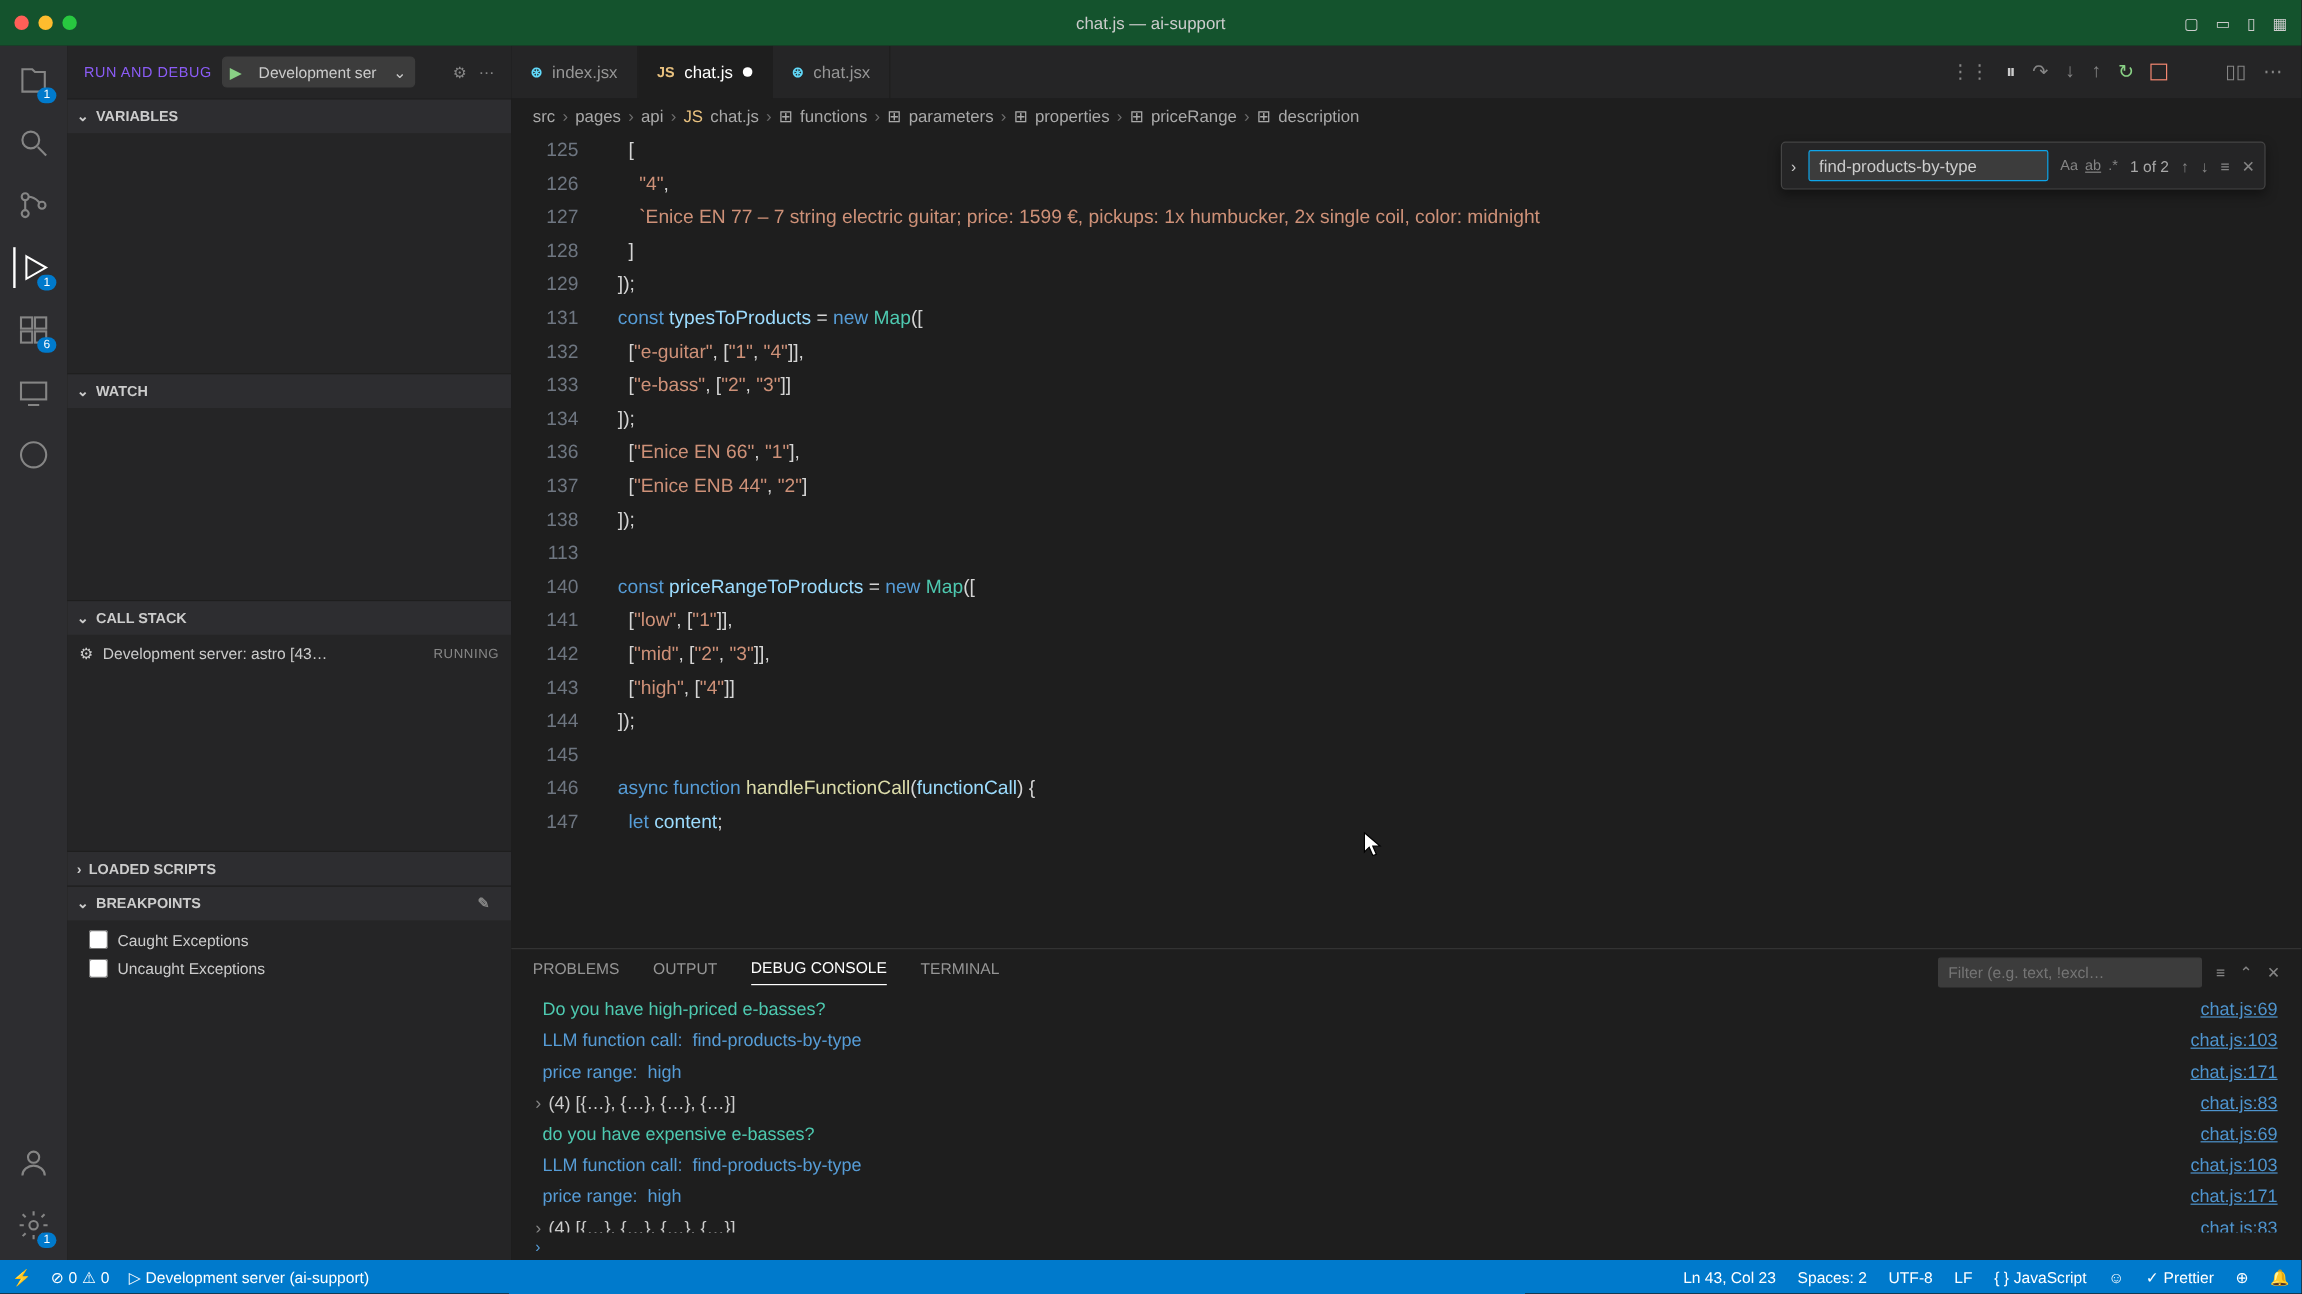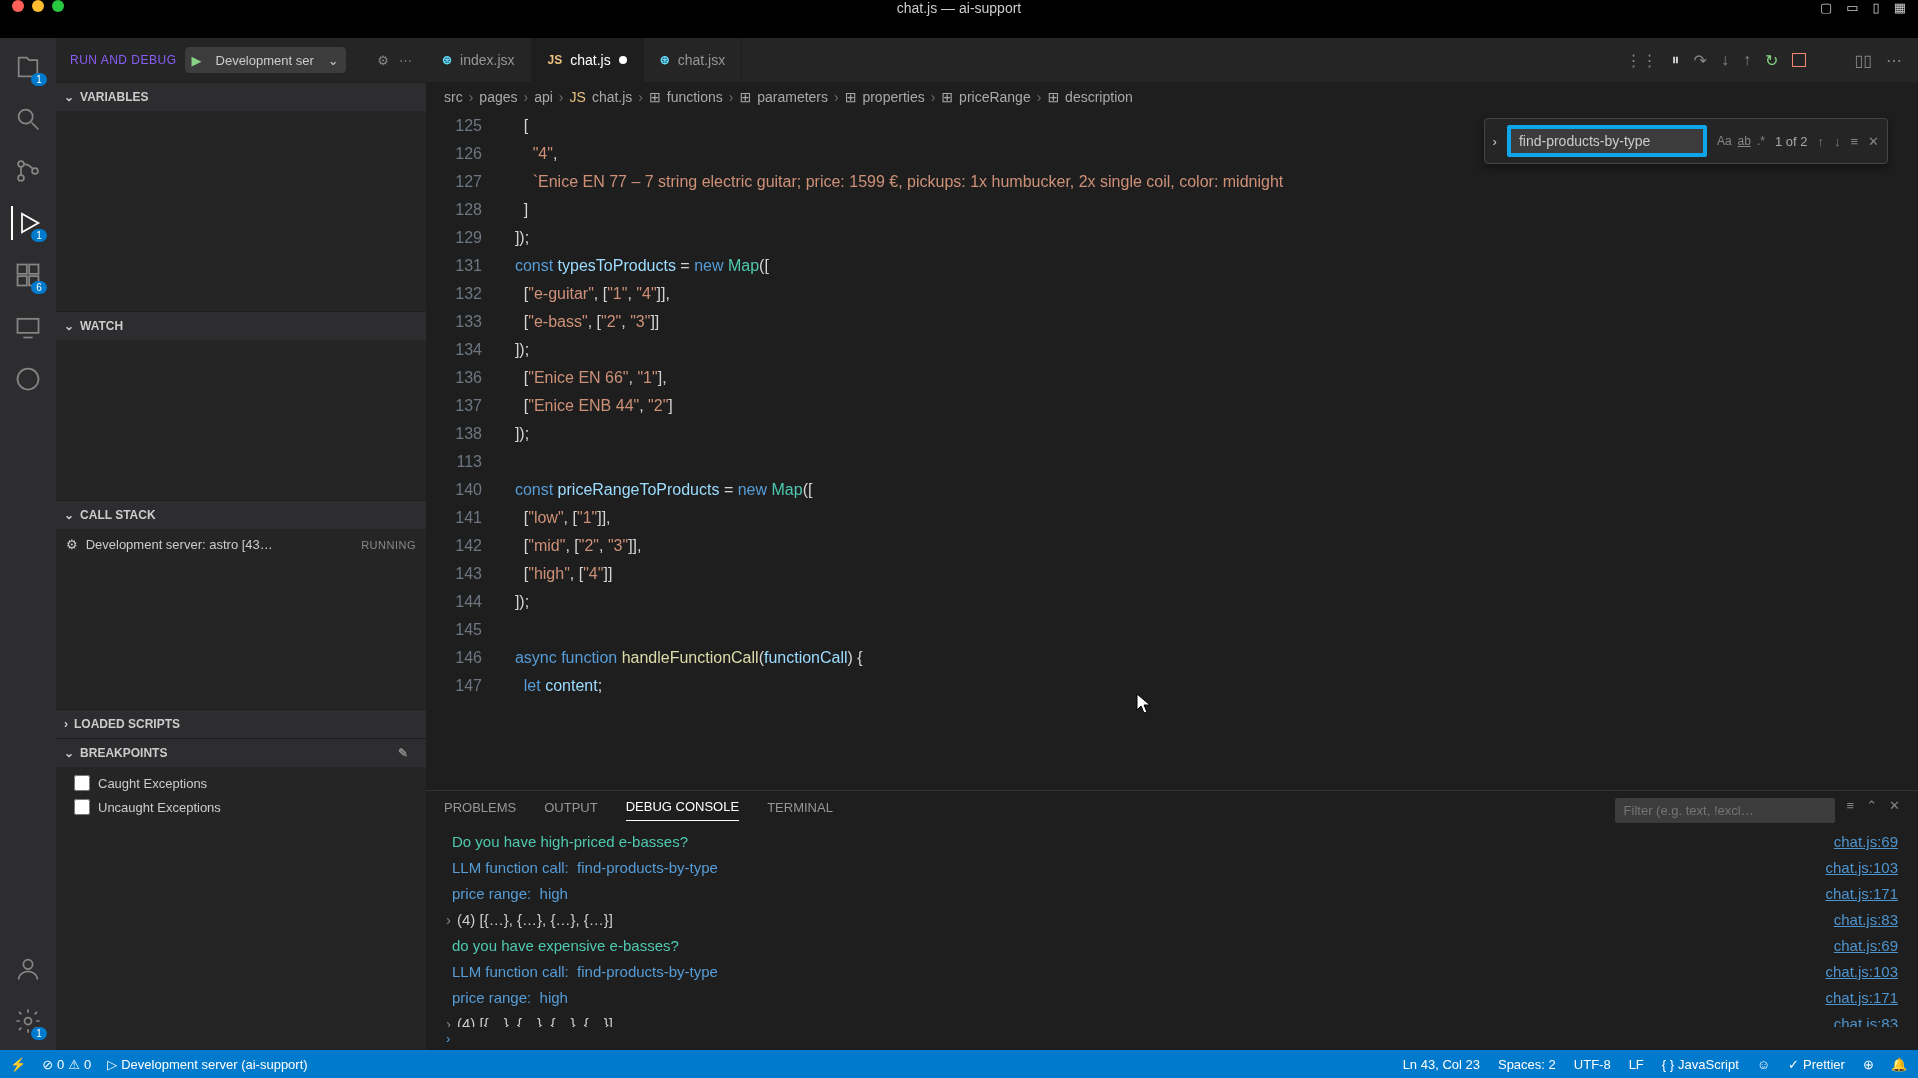--- a/index.html
+++ b/index.html
@@ -1,21 +1,21 @@
 <!DOCTYPE html>
 <html><head>
 <meta charset="utf-8">
 <style>
 * { margin: 0; padding: 0; box-sizing: border-box; font-family: -apple-system, BlinkMacSystemFont, "Segoe UI", sans-serif; }
 body { background: #1e1e1e; color: #cccccc; font-size: 13px; overflow: hidden; width: 1918px; height: 1078px; }
 
 .window { display: flex; flex-direction: column; height: 100%; }
 
 
-.titlebar { height: 38px; background: #000000; display: flex; align-items: flex-start; padding: 0 12px; position: relative; }
+.titlebar { height: 38px; background: #14532d; display: flex; align-items: center; padding: 0 12px; position: relative; }
 .traffic-lights { display: flex; gap: 8px; }
 .traffic-light { width: 12px; height: 12px; border-radius: 50%; }
 .tl-close { background: #ff5f57; }
 .tl-min { background: #febc2e; }
 .tl-max { background: #28c840; }
 .title-text { position: absolute; left: 50%; transform: translateX(-50%); color: #cccccc; font-size: 14px; }
 .title-right { margin-left: auto; display: flex; gap: 14px; }
 
 
 .main { flex: 1; display: flex; overflow: hidden; }
@@ -80,31 +80,31 @@
 .code .kw { color: #569cd6; }
 .code .str { color: #ce9178; }
 .code .fn { color: #dcdcaa; }
 .code .var { color: #9cdcfe; }
 .code .type { color: #4ec9b0; }
 .code .pn { color: #d4d4d4; }
 
 
 .find-widget { position: absolute; top: 6px; right: 30px; background: #252526; border: 1px solid #454545; border-radius: 4px; display: flex; align-items: center; padding: 6px 8px; gap: 10px; box-shadow: 0 4px 10px rgba(0,0,0,.4); }
 .find-widget .expand { color: #ccc; cursor: pointer; }
-.find-widget input { background: #3c3c3c; border: 4px solid #0ea5e9; color: #ccc; padding: 4px 8px; width: 200px; font-size: 14px; border-radius: 2px; }
+.find-widget input { background: #3c3c3c; border: 1px solid #0ea5e9; color: #ccc; padding: 4px 8px; width: 200px; font-size: 14px; border-radius: 2px; }
 .find-widget .opts { display: flex; gap: 6px; color: #858585; font-size: 12px; }
 .find-widget .count { color: #a9a9a9; font-size: 13px; }
 .find-widget .nav { display: flex; gap: 10px; color: #858585; }
 
 
 .panel-bottom { height: 260px; background: #1e1e1e; border-top: 1px solid #333; display: flex; flex-direction: column; }
 .panel-tabs { height: 38px; display: flex; align-items: center; padding: 0 18px; gap: 28px; }
 .panel-tab { font-size: 13px; color: #969696; cursor: pointer; padding-bottom: 6px; }
 .panel-tab.active { color: #fff; border-bottom: 1px solid #fff; }
-.panel-right { margin-left: auto; display: flex; gap: 12px; }
+.panel-right { margin-left: auto; display: flex; align-items: center; gap: 12px; }
 .panel-right input { background: #3c3c3c; border: 1px solid #3c3c3c; color: #ccc; padding: 4px 8px; width: 220px; border-radius: 2px; font-size: 13px; }
 .panel-right .ico { color: #858585; cursor: pointer; }
 
 .console-body { flex: 1; font-family: "SF Mono", Menlo, monospace; font-size: 15px; line-height: 26px; padding: 0 20px; overflow: hidden; }
 .console-line { display: flex; }
 .console-line .txt { flex: 1; white-space: pre; }
 .console-line .src { color: #4e94ce; text-decoration: underline; cursor: pointer; }
 .console-body .q { color: #4ec9b0; }
 .console-body .c-blue { color: #569cd6; }
 .console-body .c-lw { color: #ccc; }

